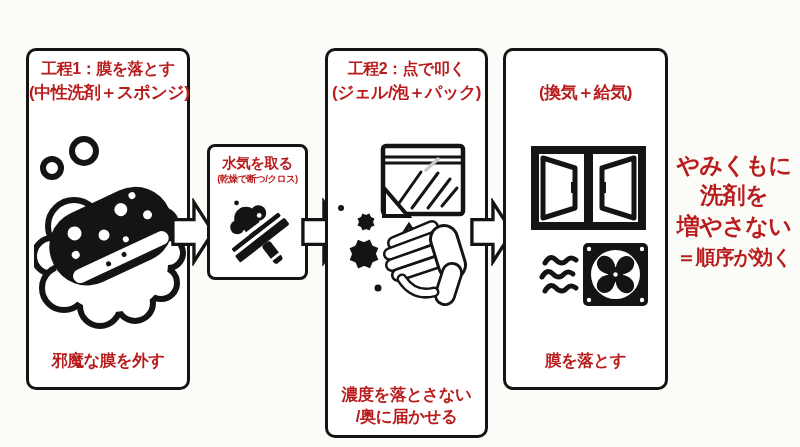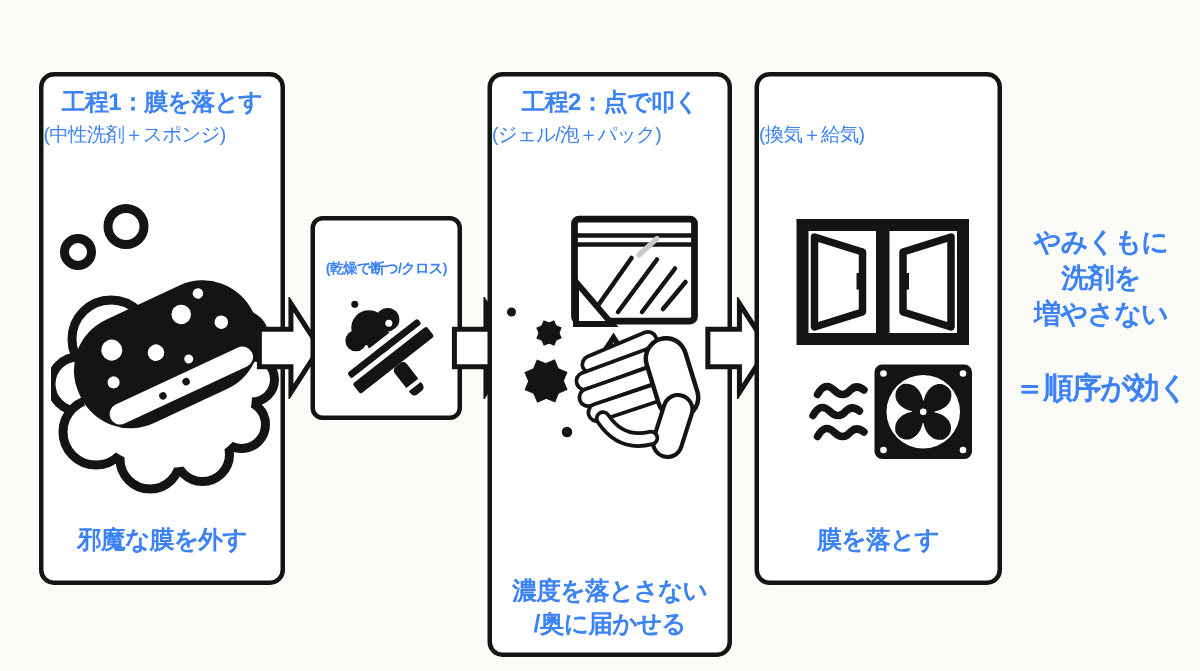--- a/index.html
+++ b/index.html
@@ -1,54 +1,54 @@
 <!DOCTYPE html>
 <html><head>
 <meta charset="utf-8">
 <style>
   html,body{margin:0;padding:0;}
   .stage{
     position:relative;width:800px;height:447px;overflow:hidden;
     background:#FBFBF7;
     font-family:"Liberation Sans","DejaVu Sans",sans-serif;
-    color:#3b82f6;
+    color:#b91c1c;
   }
   .box{
     position:absolute;background:#FFFFFF;border:3px solid #141414;border-radius:10px;
     box-sizing:border-box;
   }
   .box-title{
     position:absolute;left:0;right:0;top:8px;text-align:center;
     font-weight:900;font-size:16px;line-height:1.3;letter-spacing:-0.5px;white-space:nowrap;
   }
   .box-subtitle{
-    position:absolute;left:0;right:0;top:30px;
-    font-weight:400;font-size:13px;letter-spacing:-0.5px;white-space:nowrap;
+    position:absolute;left:0;right:0;top:30px;text-align:center;
+    font-weight:700;font-size:17px;letter-spacing:-0.5px;white-space:nowrap;
   }
   .box-caption{
     position:absolute;left:0;right:0;bottom:16px;text-align:center;
     font-weight:900;font-size:16.5px;line-height:1.3;letter-spacing:-0.5px;white-space:pre-line;
   }
   .caption-low{bottom:8px;}
   .midbox-title{
     position:absolute;left:0;right:0;top:7px;text-align:center;
     font-weight:900;font-size:14.5px;letter-spacing:-0.5px;white-space:nowrap;
   }
   .midbox-subtitle{
     position:absolute;left:0;right:0;top:26px;text-align:center;
     font-weight:900;font-size:9.5px;letter-spacing:-0.5px;white-space:nowrap;
   }
   .icon-wrap{position:absolute;}
   .arrow{position:absolute;width:44px;height:68px;}
   .conclusion{
     position:absolute;left:668px;top:150px;width:132px;text-align:center;
     font-weight:900;
   }
-  .conclusion-text{font-size:18px;line-height:1.32;white-space:pre-line;letter-spacing:-0.5px;}
-  .conclusion-emphasis{font-size:20px;margin-top:24px;white-space:nowrap;letter-spacing:-1px;}
+  .conclusion-text{font-size:23px;line-height:1.32;white-space:pre-line;letter-spacing:-0.5px;}
+  .conclusion-emphasis{font-size:20px;margin-top:3px;white-space:nowrap;letter-spacing:-1px;}
   svg{display:block;}
 </style>
 </head>
 <body>
 
 <div class="stage">
 
   <div class="box" style="left:26px;top:48px;width:164px;height:342px;">
     <div class="box-title">工程1：膜を落とす</div>
     <div class="box-subtitle">(中性洗剤＋スポンジ)</div>
@@ -90,20 +90,21 @@
     </div>
 
     <div class="box-caption">邪魔な膜を外す</div>
   </div>
 
   <svg class="arrow" style="left:171px;top:198px;" viewBox="0 0 46 70">
     <polygon points="2,22 24,22 24,4 44,35 24,66 24,48 2,48" fill="#fff" stroke="#141414" stroke-width="3.5"></polygon>
   </svg>
 
   <div class="box" style="left:207px;top:144px;width:101px;height:136px;border-radius:8px;">
+    <div class="midbox-title">水気を取る</div>
     <div class="midbox-subtitle">(乾燥で断つ/クロス)</div>
 
     <div class="icon-wrap" style="left:14px;top:48px;width:72px;height:80px;">
       <svg width="72" height="80" viewBox="0 0 92 98">
         <circle cx="16" cy="8" r="3" fill="#141414"></circle>
         <g fill="#141414">
           <circle cx="28" cy="28" r="15"></circle>
           <circle cx="44" cy="21" r="10"></circle>
           <circle cx="17" cy="39" r="9"></circle>
           <circle cx="37" cy="39" r="11"></circle>

